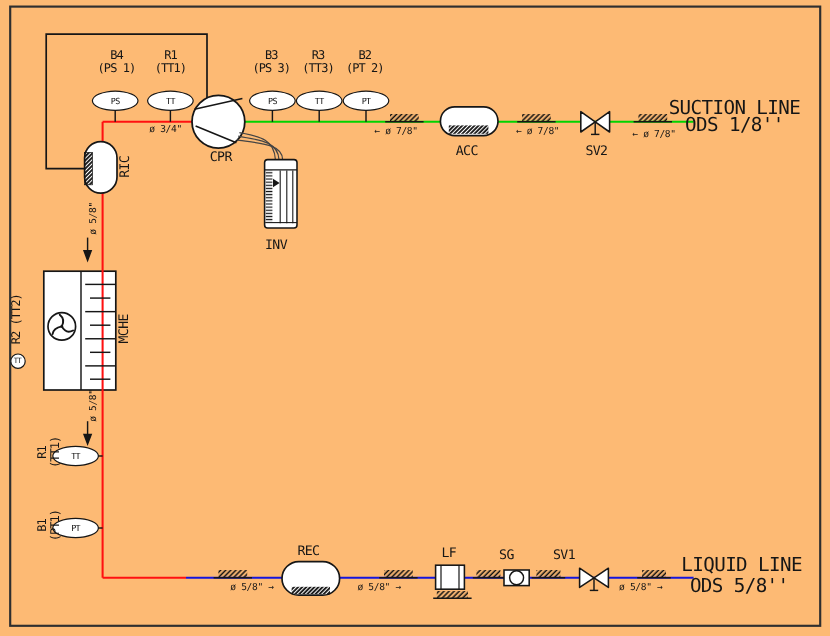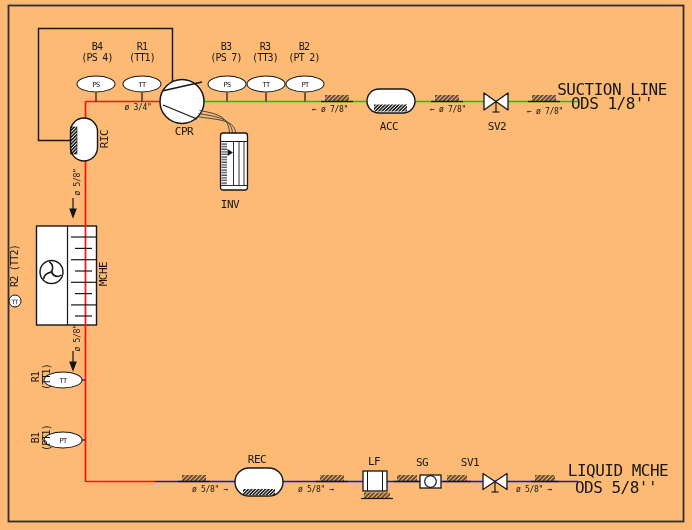--- a/index.html
+++ b/index.html
@@ -166,25 +166,25 @@
 
   <g stroke="#161616" stroke-width="1.2" fill="#161616">
     <line x1="73" y1="198" x2="73" y2="211"></line>
     <polygon points="70,209 76,209 73,217"></polygon>
     <line x1="73" y1="351" x2="73" y2="364"></line>
     <polygon points="70,362 76,362 73,370"></polygon>
   </g>
 </svg>
 
 <div class="txt slbl" style="left:97px;top:47px">B4</div>
-<div class="txt slbl" style="left:97px;top:58px">(PS 4)</div>
+<div class="txt slbl" style="left:97px;top:58px">(PS 1)</div>
 <div class="txt slbl" style="left:142px;top:47px">R1</div>
 <div class="txt slbl" style="left:142px;top:58px">(TT1)</div>
 <div class="txt slbl" style="left:226px;top:47px">B3</div>
-<div class="txt slbl" style="left:226px;top:58px">(PS 7)</div>
+<div class="txt slbl" style="left:226px;top:58px">(PS 3)</div>
 <div class="txt slbl" style="left:265px;top:47px">R3</div>
 <div class="txt slbl" style="left:265px;top:58px">(TT3)</div>
 <div class="txt slbl" style="left:304px;top:47px">B2</div>
 <div class="txt slbl" style="left:304px;top:58px">(PT 2)</div>
 
 <div class="gauge" style="left:96px;top:84px">PS</div>
 <div class="gauge" style="left:142px;top:84px">TT</div>
 <div class="gauge" style="left:227px;top:84px">PS</div>
 <div class="gauge" style="left:266px;top:84px">TT</div>
 <div class="gauge" style="left:305px;top:84px">PT</div>
@@ -214,16 +214,16 @@
 <div class="txt plbl" style="left:448px;top:110px">← ø 7/8"</div>
 <div class="txt plbl" style="left:545px;top:112px">← ø 7/8"</div>
 <div class="txt plbl" style="left:210px;top:490px">ø 5/8" →</div>
 <div class="txt plbl" style="left:316px;top:490px">ø 5/8" →</div>
 <div class="txt plbl" style="left:534px;top:490px">ø 5/8" →</div>
 <div class="txt plbl rot" style="left:78px;top:182px">ø 5/8"</div>
 <div class="txt plbl rot" style="left:78px;top:338px">ø 5/8"</div>
 
 <div class="txt title" style="left:612px;top:90px">SUCTION LINE</div>
 <div class="txt title" style="left:612px;top:104px">ODS 1/8''</div>
-<div class="txt title" style="left:618px;top:471px">LIQUID MCHE</div>
+<div class="txt title" style="left:618px;top:471px">LIQUID LINE</div>
 <div class="txt title" style="left:616px;top:488px">ODS 5/8''</div>
 
 </div>
 
 </body></html>

